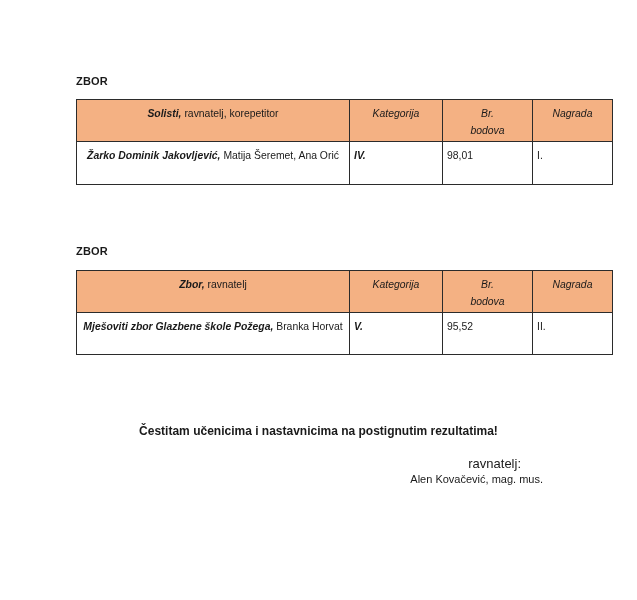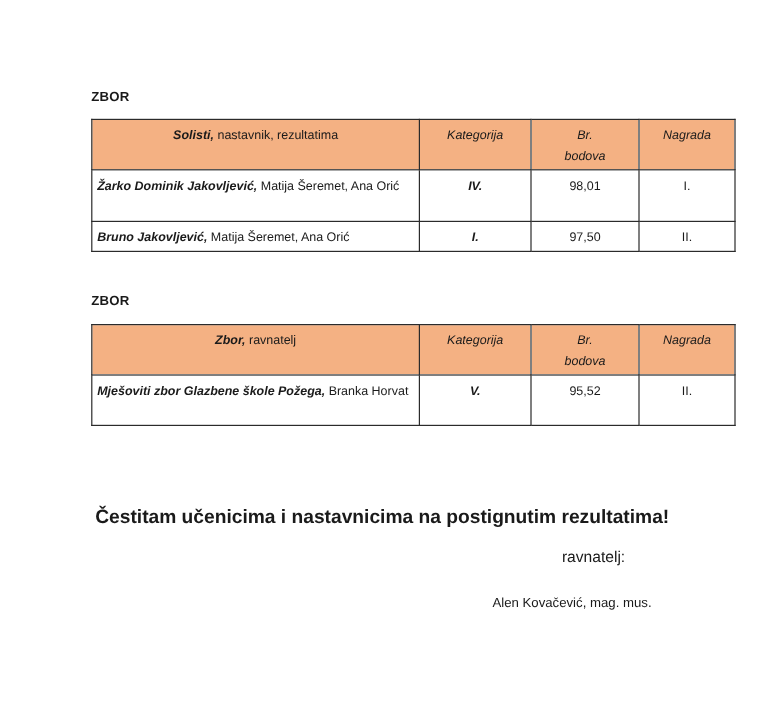--- a/index.html
+++ b/index.html
@@ -45,45 +45,45 @@
     font-weight: 400;
     text-align: center;
   }
   col.c1 { width: 273px; }
   col.c2 { width: 93px; }
   col.c3 { width: 90px; }
   col.c4 { width: 80px; }
   .b { font-weight: 700; font-style: italic; }
   .pre { white-space: pre-line; }
   td.name {
-    text-align: left;
+    text-align: center;
     padding-left: 7px;
     padding-right: 3px;
   }
-  td.ctr { text-align: center; }
+  td.ctr { text-align: left; }
   .congrats {
     position: absolute;
     left: 0;
     top: 424px;
     width: 637px;
     text-align: center;
     font-weight: 700;
-    font-size: 16px;
+    font-size: 12px;
     line-height: 15px;
   }
   .principal {
     position: absolute;
     top: 456px;
     right: 116px;
     font-size: 13px;
     line-height: 15px;
   }
   .signature {
     position: absolute;
-    top: 496px;
+    top: 472px;
     right: 94px;
     font-size: 11px;
     line-height: 15px;
   }
 </style>
 </head>
 <body>
 
 <div class="page">
 
@@ -91,37 +91,31 @@
 
   <table class="results" style="top:99px">
     <colgroup>
       <col class="c1">
         <col class="c2">
         <col class="c3">
         <col class="c4">
     </colgroup>
     <tbody>
       <tr style="height:40px">
-        <th><span class="b">Solisti,</span><span> nastavnik, rezultatima</span></th>
+        <th><span class="b">Solisti,</span><span> ravnatelj, korepetitor</span></th>
         <th class="b">Kategorija</th>
         <th class="b pre">Br.
 bodova</th>
         <th class="b">Nagrada</th>
       </tr>
       <tr style="height:43px">
         <td class="name"><span class="b">Žarko Dominik Jakovljević,</span><span> Matija Šeremet, Ana Orić</span></td>
         <td class="ctr b">IV.</td>
         <td class="ctr">98,01</td>
         <td class="ctr">I.</td>
-      </tr>
-      <tr style="height:25px">
-        <td class="name"><span class="b">Bruno Jakovljević,</span><span> Matija Šeremet, Ana Orić</span></td>
-        <td class="ctr b">I.</td>
-        <td class="ctr">97,50</td>
-        <td class="ctr">II.</td>
       </tr>
     </tbody>
   </table>
 
   <div class="section-label" style="top:245px">ZBOR</div>
 
   <table class="results" style="top:270px">
     <colgroup>
       <col class="c1">
         <col class="c2">

